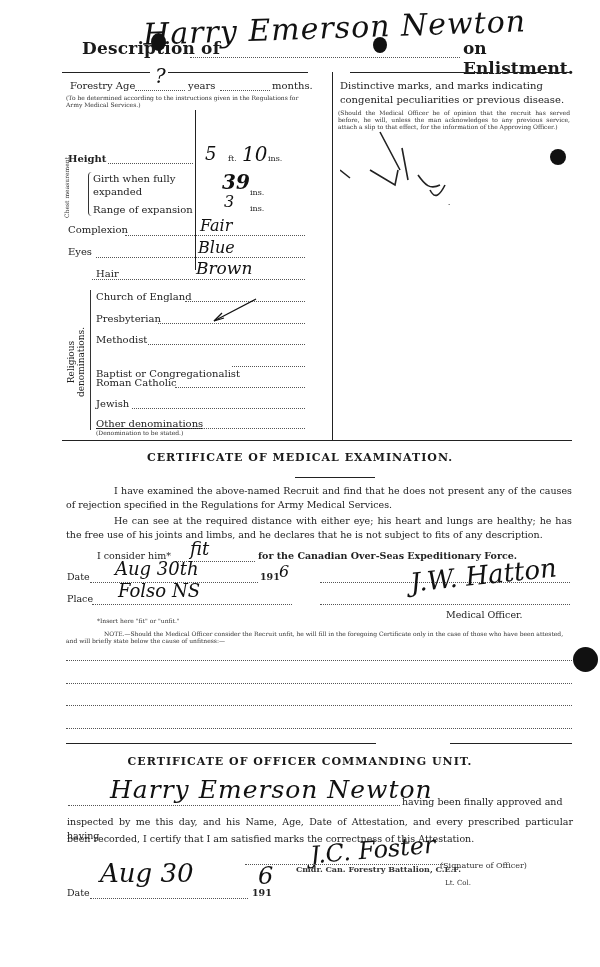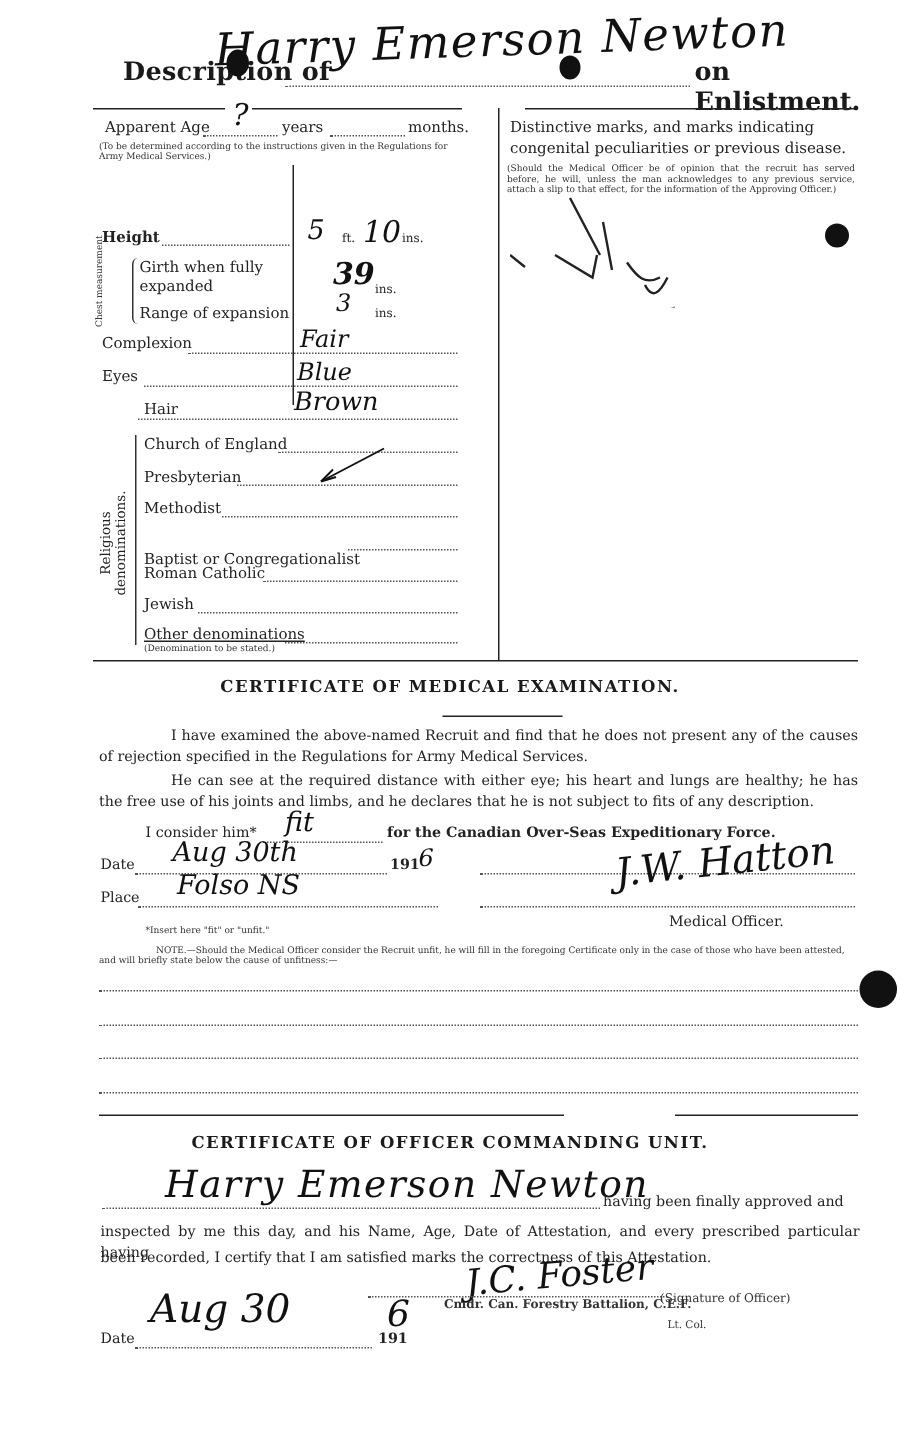--- a/index.html
+++ b/index.html
@@ -33,21 +33,21 @@
 <div class="rule" style="left:500px; top:72px; width:70px;"></div>
 
 <div class="dot" style="left:151px; top:33px; width:15px; height:18px;"></div>
 <div class="dot" style="left:373px; top:37px; width:14px; height:16px;"></div>
 <div class="dot" style="left:550px; top:149px; width:16px; height:16px;"></div>
 <div class="dot" style="left:573px; top:647px; width:25px; height:25px;"></div>
 
 <div class="vline" style="left:332px; top:72px; height:368px;"></div>
 <div class="vline" style="left:195px; top:110px; height:160px;"></div>
 
-<div class="abs lbl" style="left:70px; top:80px;">Apparent Age</div>
+<div class="abs lbl" style="left:70px; top:80px;">Forestry Age</div>
 <div class="dots" style="left:135px; top:90px; width:50px;"></div>
 <div class="abs hand" style="left:155px; top:64px; font-size:20px;">?</div>
 <div class="abs lbl" style="left:188px; top:80px;">years</div>
 <div class="dots" style="left:220px; top:90px; width:50px;"></div>
 <div class="abs lbl" style="left:272px; top:80px;">months.</div>
 <div class="abs small" style="left:66px; top:94px; width:250px;">(To be determined according to the instructions given in the Regulations for Army Medical Services.)</div>
 
 <div class="abs lbl" style="left:68px; top:153px; font-weight:bold;">Height</div>
 <div class="dots" style="left:108px; top:163px; width:85px;"></div>
 <div class="abs hand" style="left:205px; top:143px; font-size:18px;">5</div>

